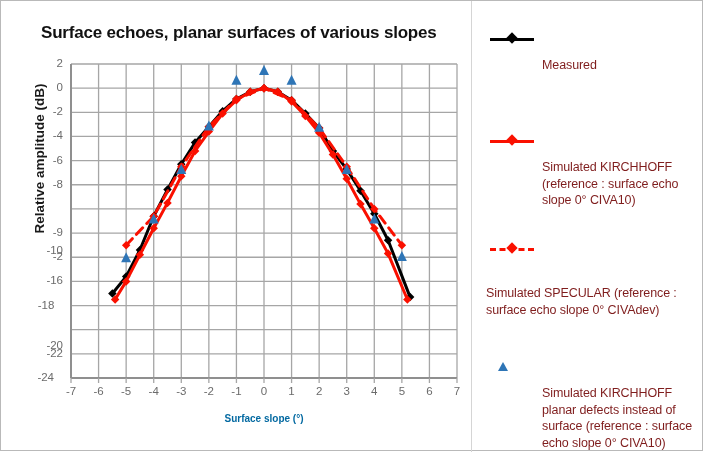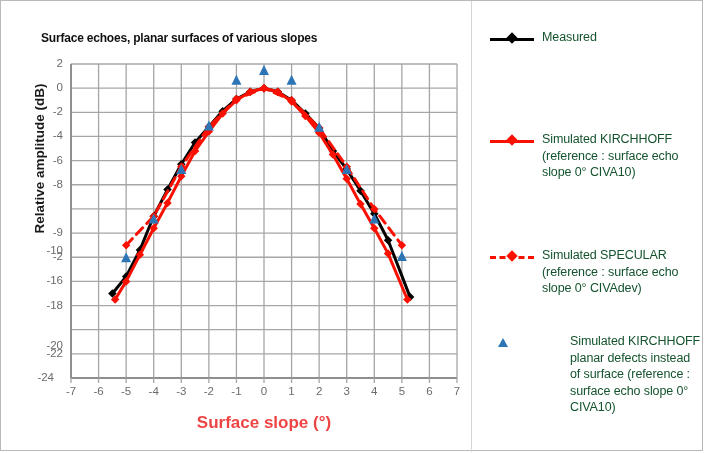--- a/index.html
+++ b/index.html
@@ -12,26 +12,25 @@
   #frame{
     position:relative;
     width:703px;height:451px;
     border:1px solid #b9b9b9;
     box-sizing:border-box;
     background:#ffffff;
   }
   #chart-title{
     position:absolute;
     left:40px;top:22px;
-    font-size:12px;
+    font-size:17px;
     font-weight:bold;
     color:#111111;
     letter-spacing:-0.2px;
     white-space:nowrap;
-    margin-top:8px;
   }
   #plot-wrap{position:absolute;left:0;top:0;width:470px;height:451px;}
   #legend{
     position:absolute;
     left:470px;top:0;
     width:233px;height:451px;
     border-left:1px solid #d5d5d5;
     box-sizing:border-box;
   }
   .legend-entry{
@@ -43,23 +42,24 @@
   }
   .legend-key{
     width:56px;
     min-width:56px;
     height:16px;
     position:relative;
     margin-top:2px;
   }
   .legend-label{
     font-size:12.5px;
-    color:#14532d;
+    color:#7f1d1d;
     line-height:16.5px;
     letter-spacing:-0.1px;
+    margin-top:28px;
   }
   .key-line{
     position:absolute;
     left:4px;top:7px;
     width:44px;height:3px;
   }
   .key-line.solid-black{background:#000000;}
   .key-line.solid-red{background:#fa1000;}
   .key-line.dashed-red{
     background:transparent;
@@ -90,23 +90,23 @@
     transform:rotate(-90deg);
     font-size:13.5px;
     font-weight:bold;
     color:#1a1a1a;
   }
   #xaxis-title{
     position:absolute;
     left:70px;top:412px;
     width:386px;
     text-align:center;
-    font-size:17px;
+    font-size:10px;
     font-weight:bold;
-    color:#ef4444;
+    color:#0369a1;
   }
   .ytick{
     position:absolute;
     width:34px;
     text-align:right;
     font-size:11.5px;
     color:#6b6b6b;
     transform:translateY(-7px);
   }
   .xtick{
@@ -132,21 +132,21 @@
         <div class="ytick" style="left: 28px; top: 63px;">2</div>
         <div class="ytick" style="left: 28px; top: 87.1538px;">0</div>
         <div class="ytick" style="left: 28px; top: 111.308px;">-2</div>
         <div class="ytick" style="left: 28px; top: 135.462px;">-4</div>
         <div class="ytick" style="left: 28px; top: 159.615px;">-6</div>
         <div class="ytick" style="left: 28px; top: 183.769px;">-8</div>
         <div class="ytick" style="left: 28px; top: 207.923px; margin-top: 42px;">-10</div>
         <div class="ytick" style="left: 28px; top: 232.077px;">-9</div>
         <div class="ytick" style="left: 28px; top: 256.231px;">-2</div>
         <div class="ytick" style="left: 28px; top: 280.385px;">-16</div>
-        <div class="ytick" style="left: 28px; top: 304.538px;">-18</div>
+        <div class="ytick" style="left: 28px; top: 304.538px; text-align: center;">-18</div>
         <div class="ytick" style="left: 28px; top: 328.692px; margin-top: 16px;">-20</div>
         <div class="ytick" style="left: 28px; top: 352.846px;">-22</div>
         <div class="ytick" style="left: 19px; top: 377px;">-24</div>
       </div>
     <div id="xtick-holder">
         <div class="xtick" style="left: 58px;">-7</div>
         <div class="xtick" style="left: 85.5714px;">-6</div>
         <div class="xtick" style="left: 113.143px;">-5</div>
         <div class="xtick" style="left: 140.714px;">-4</div>
         <div class="xtick" style="left: 168.286px;">-3</div>
@@ -291,29 +291,29 @@
     </div>
 
     <div class="legend-entry" style="top:130px;justify-content:space-between;">
       <span class="legend-key">
         <span class="key-line solid-red"></span>
         <span class="key-marker red"></span>
       </span>
       <span class="legend-label">Simulated KIRCHHOFF (reference : surface echo slope 0° CIVA10)</span>
     </div>
 
-    <div class="legend-entry" style="top:246px;">
+    <div class="legend-entry" style="top:238px;flex-direction:column;">
       <span class="legend-key">
         <span class="key-line dashed-red"></span>
         <span class="key-marker red"></span>
       </span>
       <span class="legend-label">Simulated SPECULAR (reference : surface echo slope 0° CIVAdev)</span>
     </div>
 
-    <div class="legend-entry" style="top:332px;gap:28px;">
+    <div class="legend-entry" style="top:356px;">
       <span class="legend-key">
         <span class="key-tri"></span>
       </span>
       <span class="legend-label">Simulated KIRCHHOFF planar defects instead of surface (reference : surface echo slope 0° CIVA10)</span>
     </div>
   </div>
 
 </div>
 
 </body></html>

